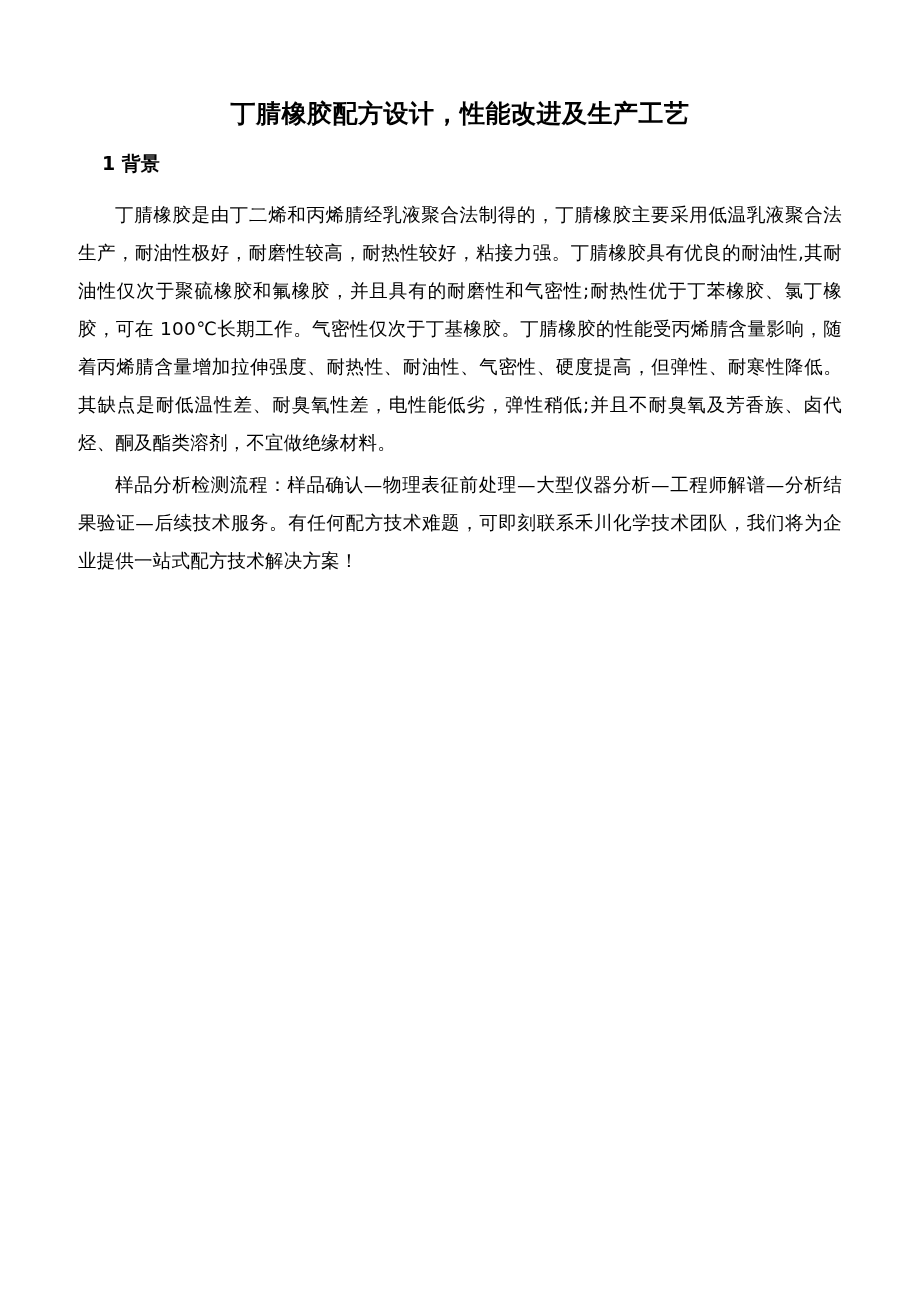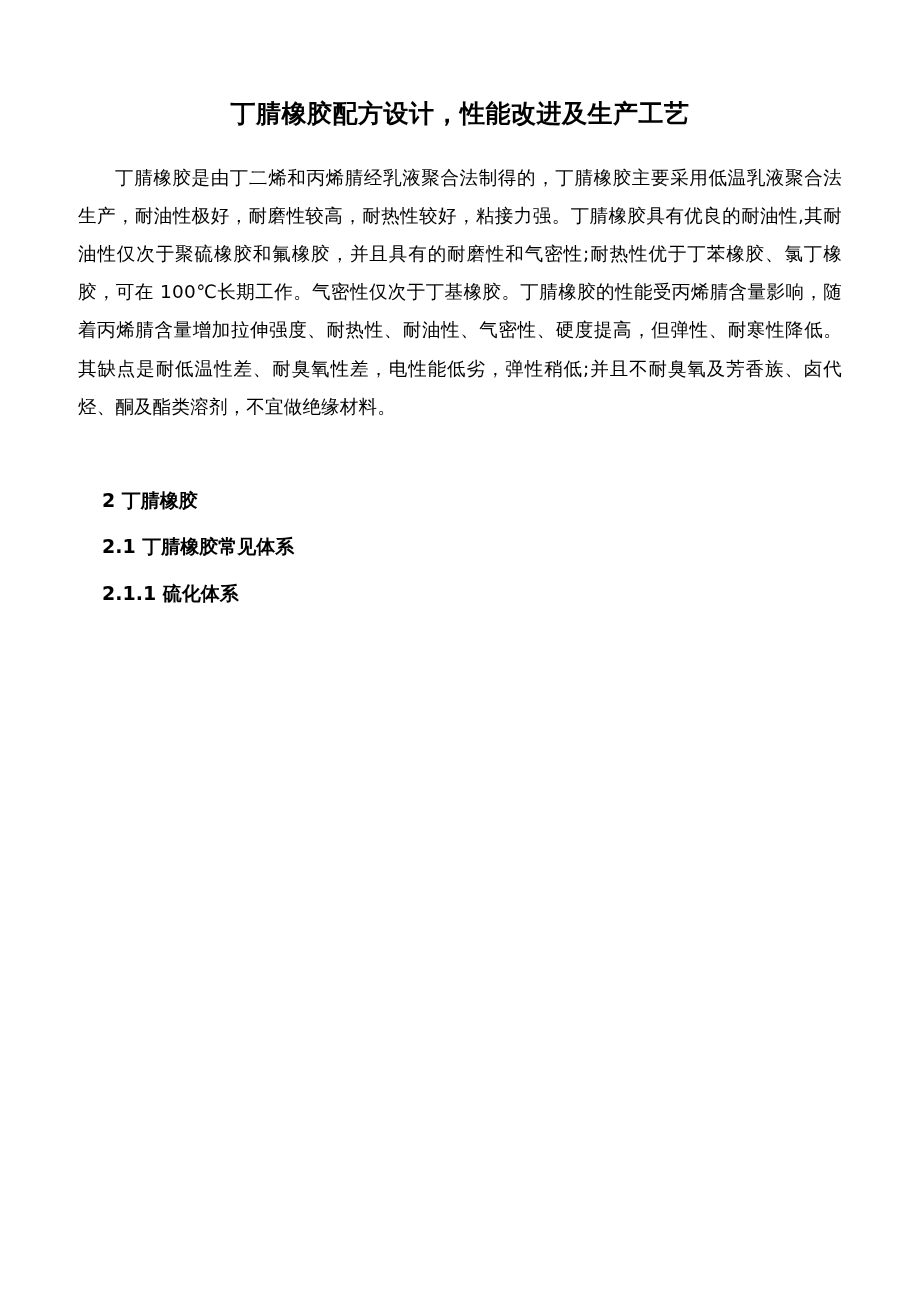--- a/index.html
+++ b/index.html
@@ -19,21 +19,21 @@
     width: 920px;
     height: 1302px;
     padding: 96px 78px 40px 78px;
     background: #ffffff;
   }
   .doc-title {
     font-size: 25px;
     font-weight: bold;
     text-align: center;
     letter-spacing: 0.5px;
-    margin: 0 0 28px 0;
+    margin: 0 0 18px 0;
     line-height: 1.4;
   }
   .heading-1 {
     font-size: 19px;
     font-weight: bold;
     margin: 0 0 18px 0;
     padding-left: 24px;
     line-height: 1.5;
   }
   .heading-2 {
@@ -66,28 +66,23 @@
     margin-top: 0;
   }
 </style>
 </head>
 <body>
 
 <div class="page">
 
   <h1 class="doc-title">丁腈橡胶配方设计，性能改进及生产工艺</h1>
 
+  <h2 class="heading-1">1  背景</h2>
 
   <p class="para">丁腈橡胶是由丁二烯和丙烯腈经乳液聚合法制得的，丁腈橡胶主要采用低温乳液聚合法生产，耐油性极好，耐磨性较高，耐热性较好，粘接力强。丁腈橡胶具有优良的耐油性,其耐油性仅次于聚硫橡胶和氟橡胶，并且具有的耐磨性和气密性;耐热性优于丁苯橡胶、氯丁橡胶，可在 100℃长期工作。气密性仅次于丁基橡胶。丁腈橡胶的性能受丙烯腈含量影响，随着丙烯腈含量增加拉伸强度、耐热性、耐油性、气密性、硬度提高，但弹性、耐寒性降低。其缺点是耐低温性差、耐臭氧性差，电性能低劣，弹性稍低;并且不耐臭氧及芳香族、卤代烃、酮及酯类溶剂，不宜做绝缘材料。</p>
 
 
+  <p class="para">样品分析检测流程：样品确认—物理表征前处理—大型仪器分析—工程师解谱—分析结果验证—后续技术服务。有任何配方技术难题，可即刻联系禾川化学技术团队，我们将为企业提供一站式配方技术解决方案！</p>
 
   <div class="spacer-block"></div>
 
-  <div class="section-group">
-    <h2 class="heading-1">2  丁腈橡胶</h2>
-
-    <h3 class="heading-2">2.1 丁腈橡胶常见体系</h3>
-
-    <h4 class="heading-3">2.1.1 硫化体系</h4>
-  </div>
 
 </div>
 
 </body></html>

